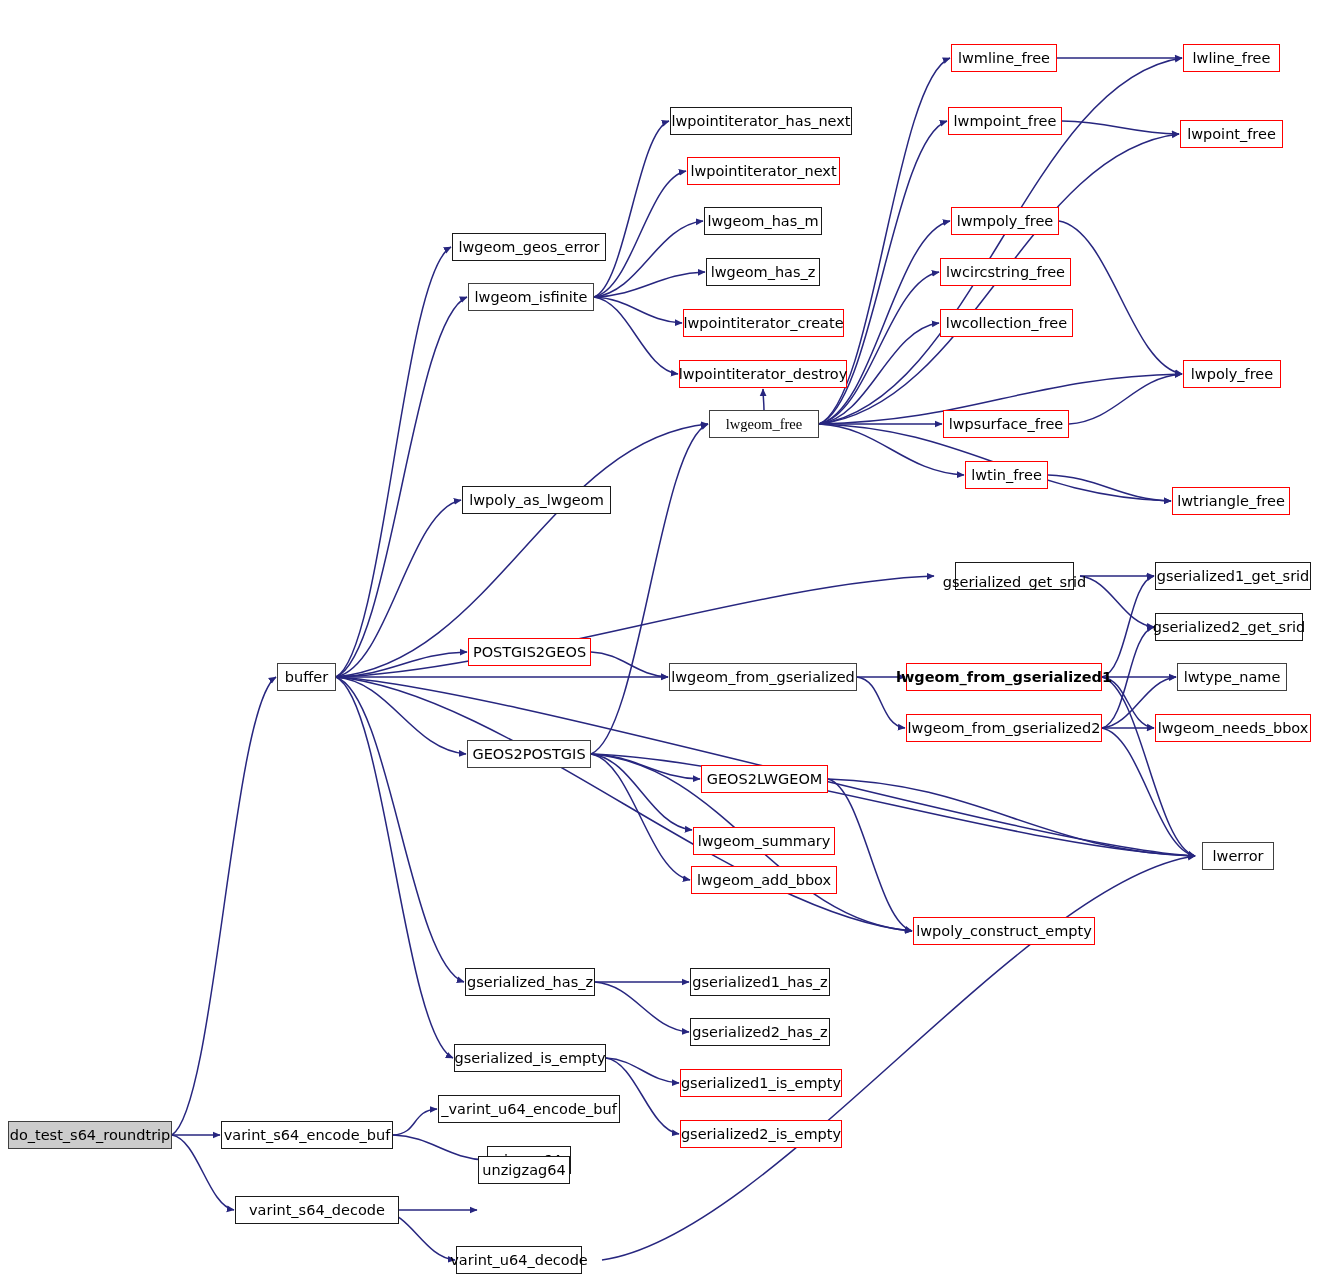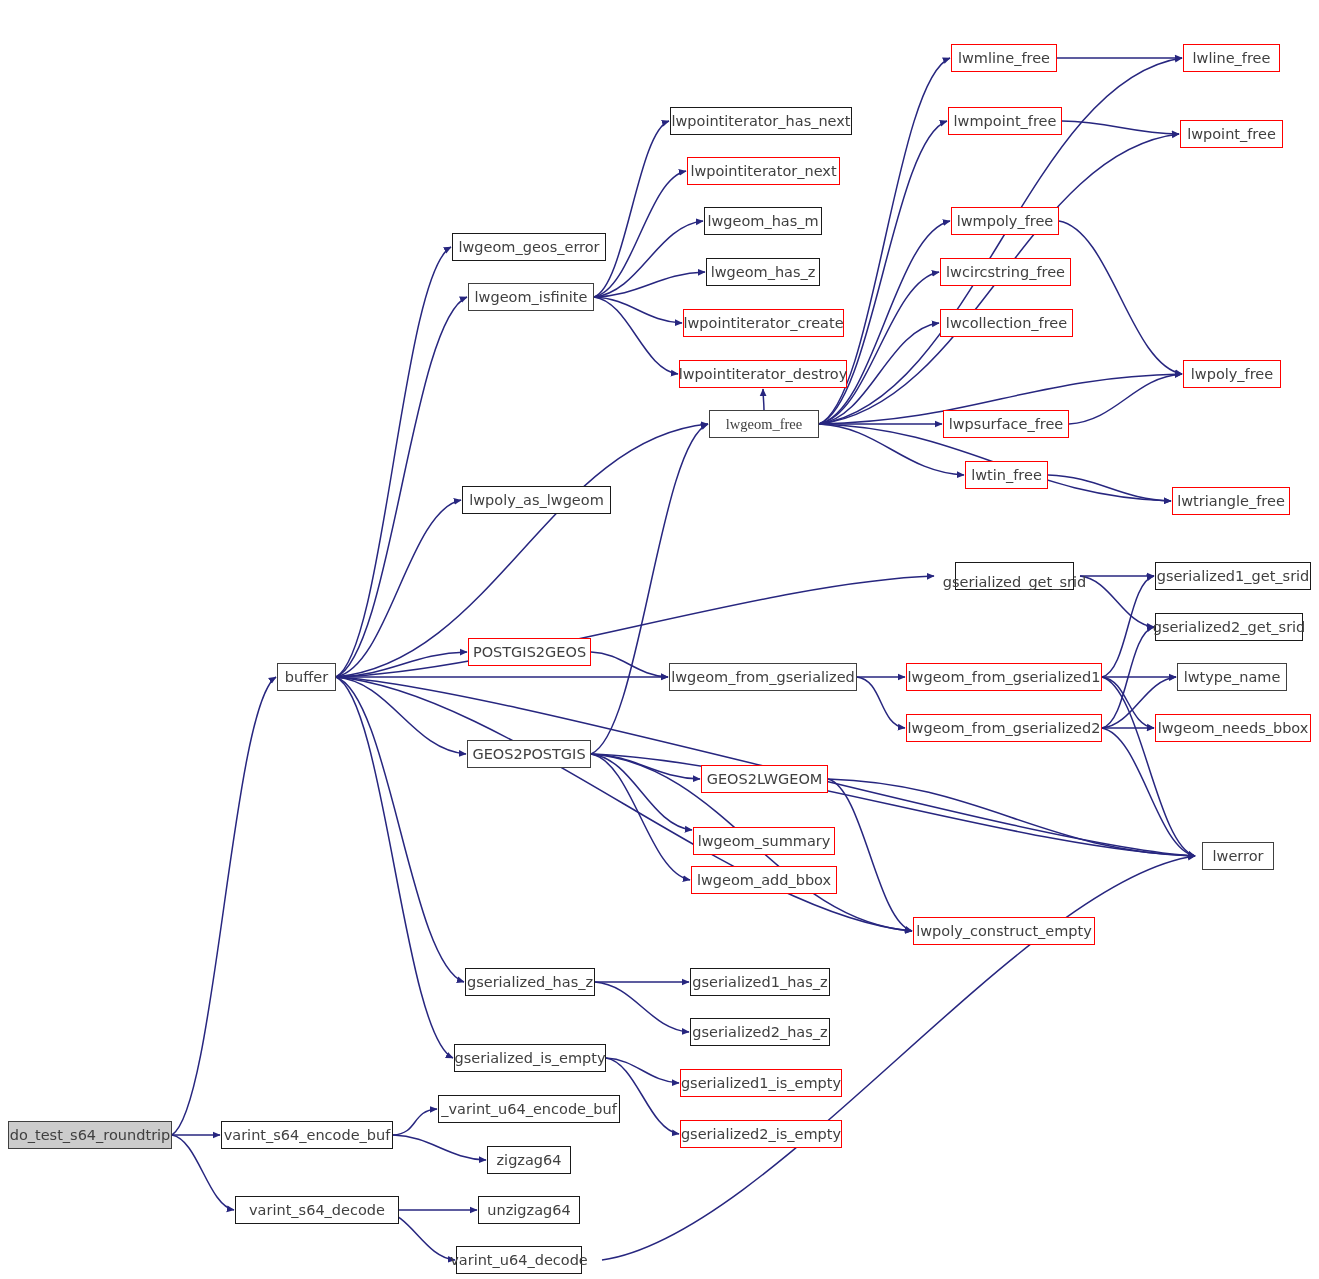--- a/index.html
+++ b/index.html
@@ -1,21 +1,21 @@
 <!DOCTYPE html>
 <html><head>
 <meta charset="utf-8">
 <style>
   html,body{margin:0;padding:0;background:#ffffff;}
   #canvas{position:relative;width:1319px;height:1279px;background:#ffffff;
           font-family:"DejaVu Sans","Liberation Sans",sans-serif;overflow:hidden;}
   #edges{position:absolute;left:0;top:0;width:1319px;height:1279px;}
   .node{position:absolute;box-sizing:border-box;display:flex;align-items:center;
         justify-content:center;background:#ffffff;border:1px solid #1a1a1a;
-        font-size:14.5px;color:#404040;white-space:nowrap;height:28px;
+        font-size:14.5px;color:#000000;white-space:nowrap;height:28px;
         line-height:1;letter-spacing:0px;}
   .node.red{border-color:#ff0000;}
   .node.cur{border:1.5px solid #404040;background:#cccccc;}
   .node.thick{border-width:1.5px;border-color:#404040;}
   .lbl{padding:0 7px;pointer-events:none;}
 </style>
 </head>
 <body>
 
 <div id="canvas">
@@ -105,21 +105,21 @@
       </div>
       <div class="node" style="left: 438px; top: 1095px; width: 182px;">
         <span class="lbl">_varint_u64_encode_buf</span>
       </div>
       <div class="node" style="left: 487px; top: 1146px; width: 84px;">
         <span class="lbl">zigzag64</span>
       </div>
       <div class="node" style="left: 235px; top: 1196px; width: 164px;">
         <span class="lbl">varint_s64_decode</span>
       </div>
-      <div class="node" style="left: 478px; top: 1196px; width: 102px;">
+      <div class="node" style="left: 478px; top: 1156px; width: 92px;">
         <span class="lbl">unzigzag64</span>
       </div>
       <div class="node" style="left: 456px; top: 1246px; width: 126px;">
         <span class="lbl">varint_u64_decode</span>
       </div>
       <div class="node thick" style="left: 277px; top: 663px; width: 59px;">
         <span class="lbl">buffer</span>
       </div>
       <div class="node" style="left: 452px; top: 233px; width: 154px;">
         <span class="lbl">lwgeom_geos_error</span>
@@ -192,21 +192,21 @@
       </div>
       <div class="node" style="left: 1155px; top: 613px; width: 148px;">
         <span class="lbl">gserialized2_get_srid</span>
       </div>
       <div class="node red" style="left: 468px; top: 638px; width: 123px;">
         <span class="lbl">POSTGIS2GEOS</span>
       </div>
       <div class="node thick" style="left: 669px; top: 663px; width: 188px;">
         <span class="lbl">lwgeom_from_gserialized</span>
       </div>
-      <div class="node red" style="left: 906px; top: 663px; width: 196px;">
+      <div class="node red" style="left: 906px; top: 663px; width: 196px; font-weight: bold;">
         <span class="lbl">lwgeom_from_gserialized1</span>
       </div>
       <div class="node thick" style="left: 1177px; top: 663px; width: 110px;">
         <span class="lbl">lwtype_name</span>
       </div>
       <div class="node red" style="left: 906px; top: 714px; width: 196px;">
         <span class="lbl">lwgeom_from_gserialized2</span>
       </div>
       <div class="node red" style="left: 1155px; top: 714px; width: 156px;">
         <span class="lbl">lwgeom_needs_bbox</span>

